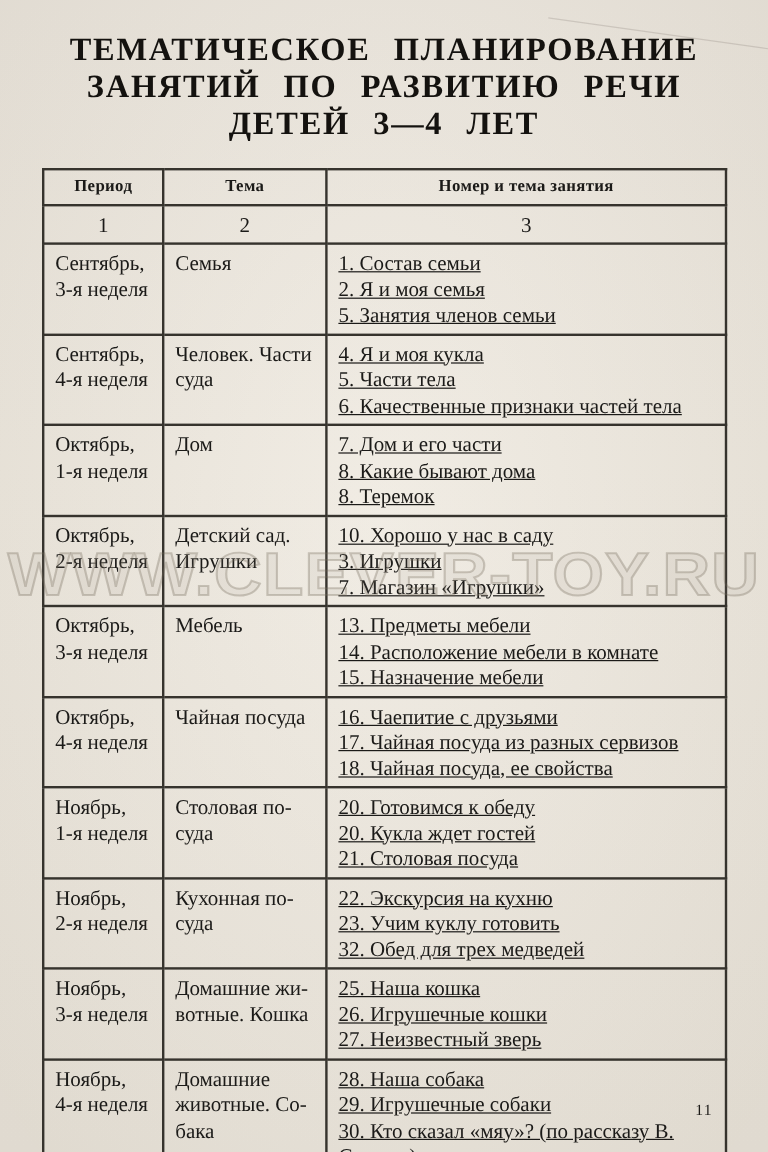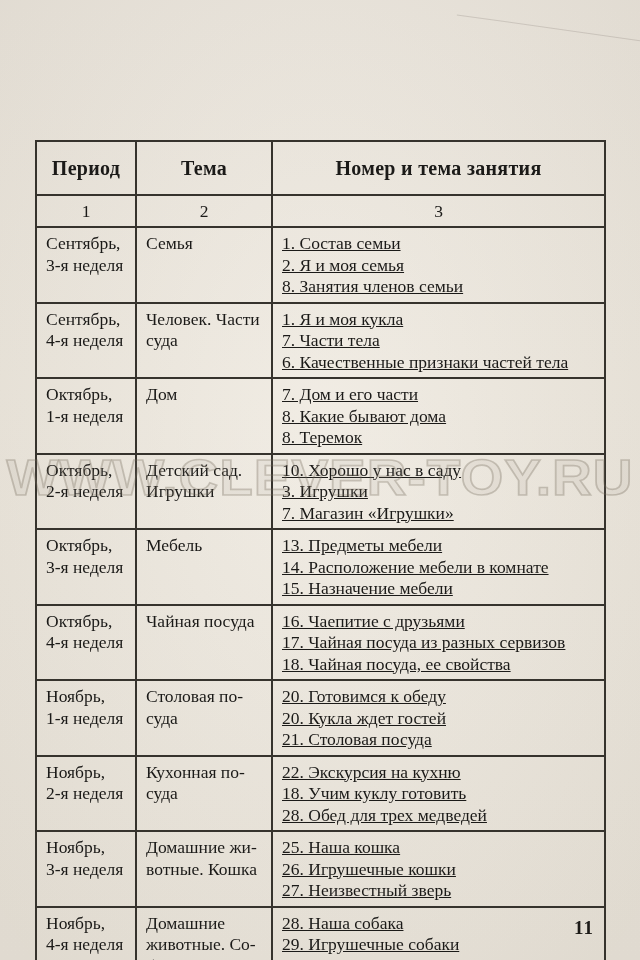--- a/index.html
+++ b/index.html
@@ -53,22 +53,22 @@
     border: 2px solid #36332d;
     font-size: 17.5px;
     vertical-align: top;
     overflow: hidden;
   }
   .doc-table th {
     font-weight: bold;
     text-align: center;
     vertical-align: middle;
     height: 28px;
-    padding: 12px 4px;
-    font-size: 20px;
+    padding: 0 4px;
+    font-size: 14px;
     letter-spacing: 0.3px;
   }
   .doc-table tr.col-numbers td {
     text-align: center;
     vertical-align: middle;
     height: 28px;
     padding: 1px 4px;
   }
   .doc-table tr.data-row { height: 68px; }
   .doc-table tr.data-row td {
@@ -89,31 +89,34 @@
     color: rgba(160,150,135,0.10);
     -webkit-text-stroke: 1.8px rgba(115,105,90,0.32);
     transform: scaleY(0.92);
     pointer-events: none;
     z-index: 5;
     white-space: nowrap;
   }
   .page-number {
     position: absolute;
     top: 917px; right: 46px;
-    font-size: 19px;
-    font-weight: bold;
+    font-size: 13px;
+    font-weight: normal;
     letter-spacing: 1px;
     color: #1c1a17;
   }
 </style>
 </head>
 <body>
 
 <div class="page">
 
+  <h1 class="page-title">ТЕМАТИЧЕСКОЕ  ПЛАНИРОВАНИЕ
+ЗАНЯТИЙ  ПО  РАЗВИТИЮ  РЕЧИ
+ДЕТЕЙ  3—4  ЛЕТ</h1>
 
   <table class="doc-table">
     <colgroup>
       <col class="c1">
         <col class="c2">
         <col class="c3">
     </colgroup>
     <thead>
       <tr>
         <th>Период</th>
@@ -127,31 +130,31 @@
       </tr>
     </thead>
     <tbody>
         <tr class="data-row">
           <td class="cell-multiline">Сентябрь,
 3-я неделя</td>
           <td class="cell-multiline">Семья</td>
           <td>
             <div class="lesson-line">1. Состав семьи</div>
             <div class="lesson-line">2. Я и моя семья</div>
-            <div class="lesson-line">8. Занятия членов семьи</div>
+            <div class="lesson-line">5. Занятия членов семьи</div>
           </td>
         </tr>
         <tr class="data-row">
           <td class="cell-multiline">Сентябрь,
 4-я неделя</td>
           <td class="cell-multiline">Человек. Части
 суда</td>
           <td>
-            <div class="lesson-line">1. Я и моя кукла</div>
-            <div class="lesson-line">7. Части тела</div>
+            <div class="lesson-line">4. Я и моя кукла</div>
+            <div class="lesson-line">5. Части тела</div>
             <div class="lesson-line">6. Качественные признаки частей тела</div>
           </td>
         </tr>
         <tr class="data-row">
           <td class="cell-multiline">Октябрь,
 1-я неделя</td>
           <td class="cell-multiline">Дом</td>
           <td>
             <div class="lesson-line">7. Дом и его части</div>
             <div class="lesson-line">8. Какие бывают дома</div>
@@ -200,22 +203,22 @@
             <div class="lesson-line">21. Столовая посуда</div>
           </td>
         </tr>
         <tr class="data-row">
           <td class="cell-multiline">Ноябрь,
 2-я неделя</td>
           <td class="cell-multiline">Кухонная по-
 суда</td>
           <td>
             <div class="lesson-line">22. Экскурсия на кухню</div>
-            <div class="lesson-line">18. Учим куклу готовить</div>
-            <div class="lesson-line">28. Обед для трех медведей</div>
+            <div class="lesson-line">23. Учим куклу готовить</div>
+            <div class="lesson-line">32. Обед для трех медведей</div>
           </td>
         </tr>
         <tr class="data-row">
           <td class="cell-multiline">Ноябрь,
 3-я неделя</td>
           <td class="cell-multiline">Домашние жи-
 вотные. Кошка</td>
           <td>
             <div class="lesson-line">25. Наша кошка</div>
             <div class="lesson-line">26. Игрушечные кошки</div>

